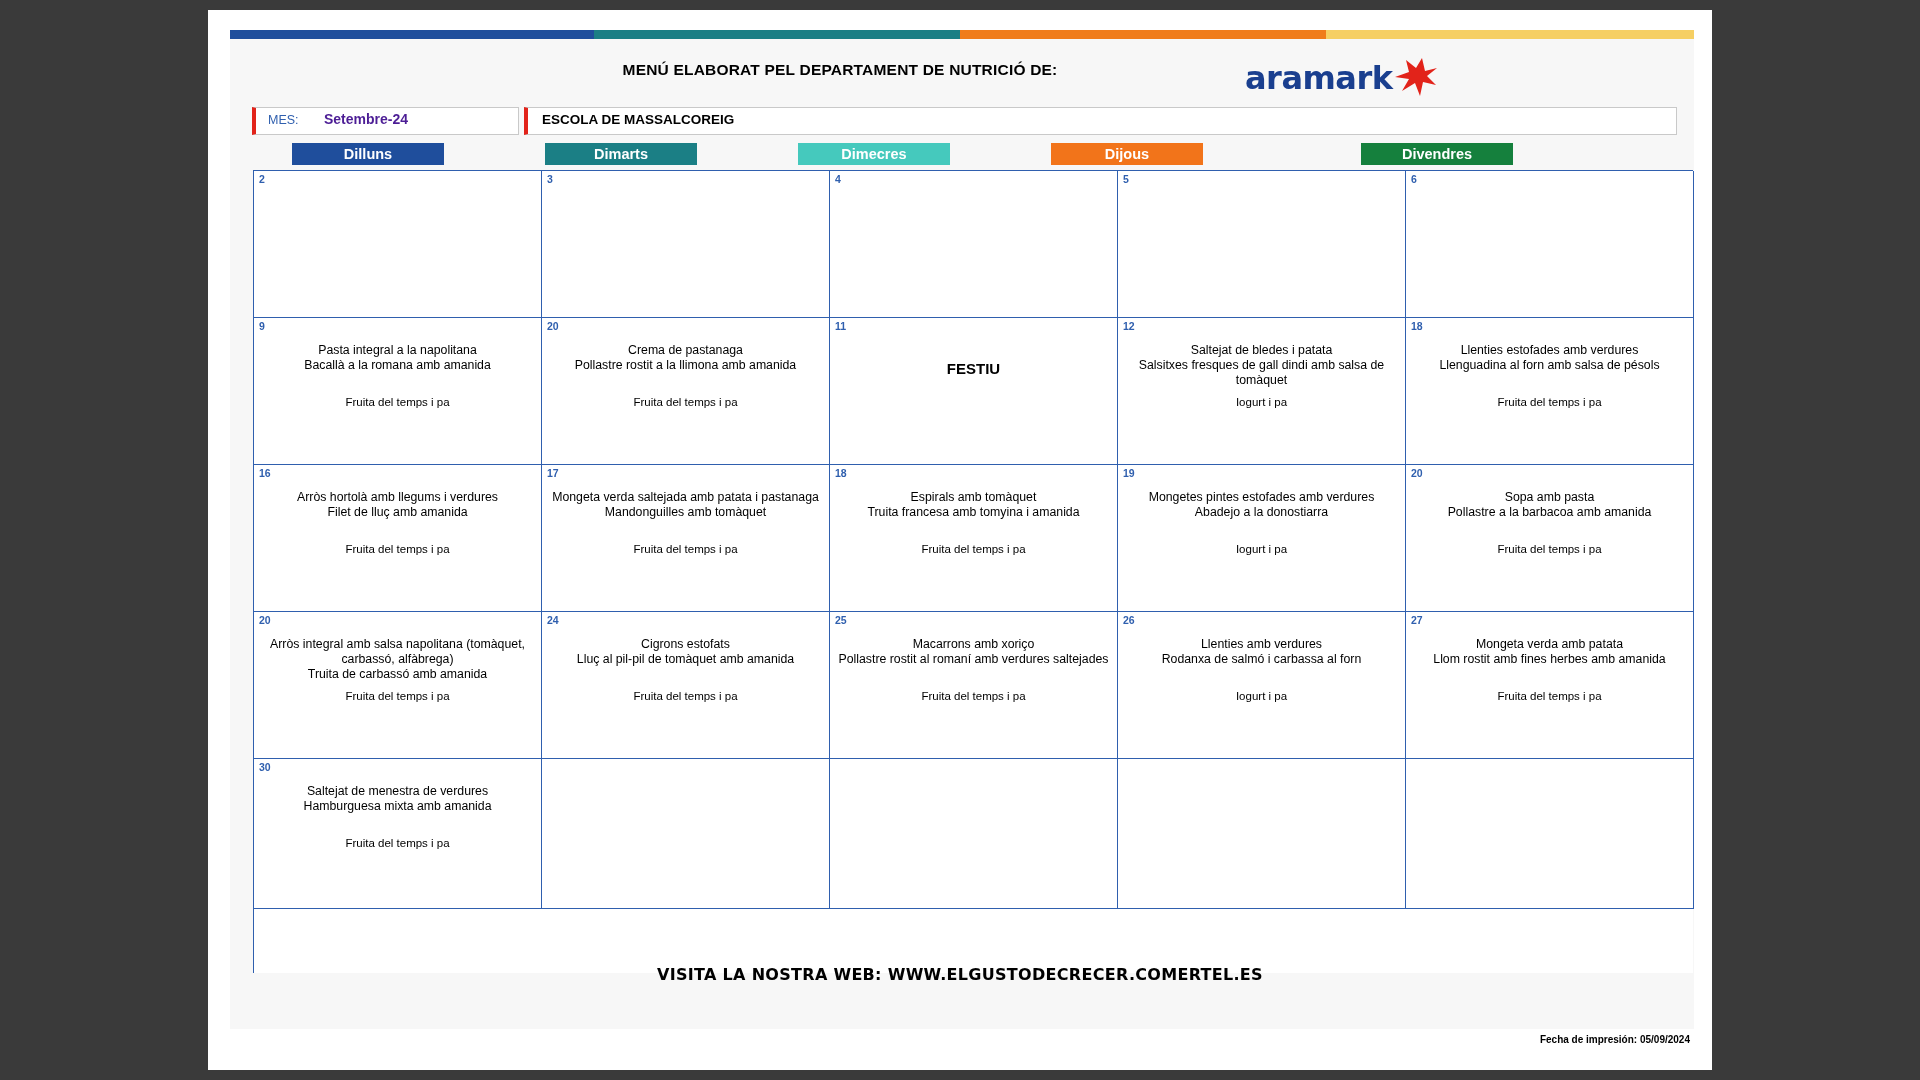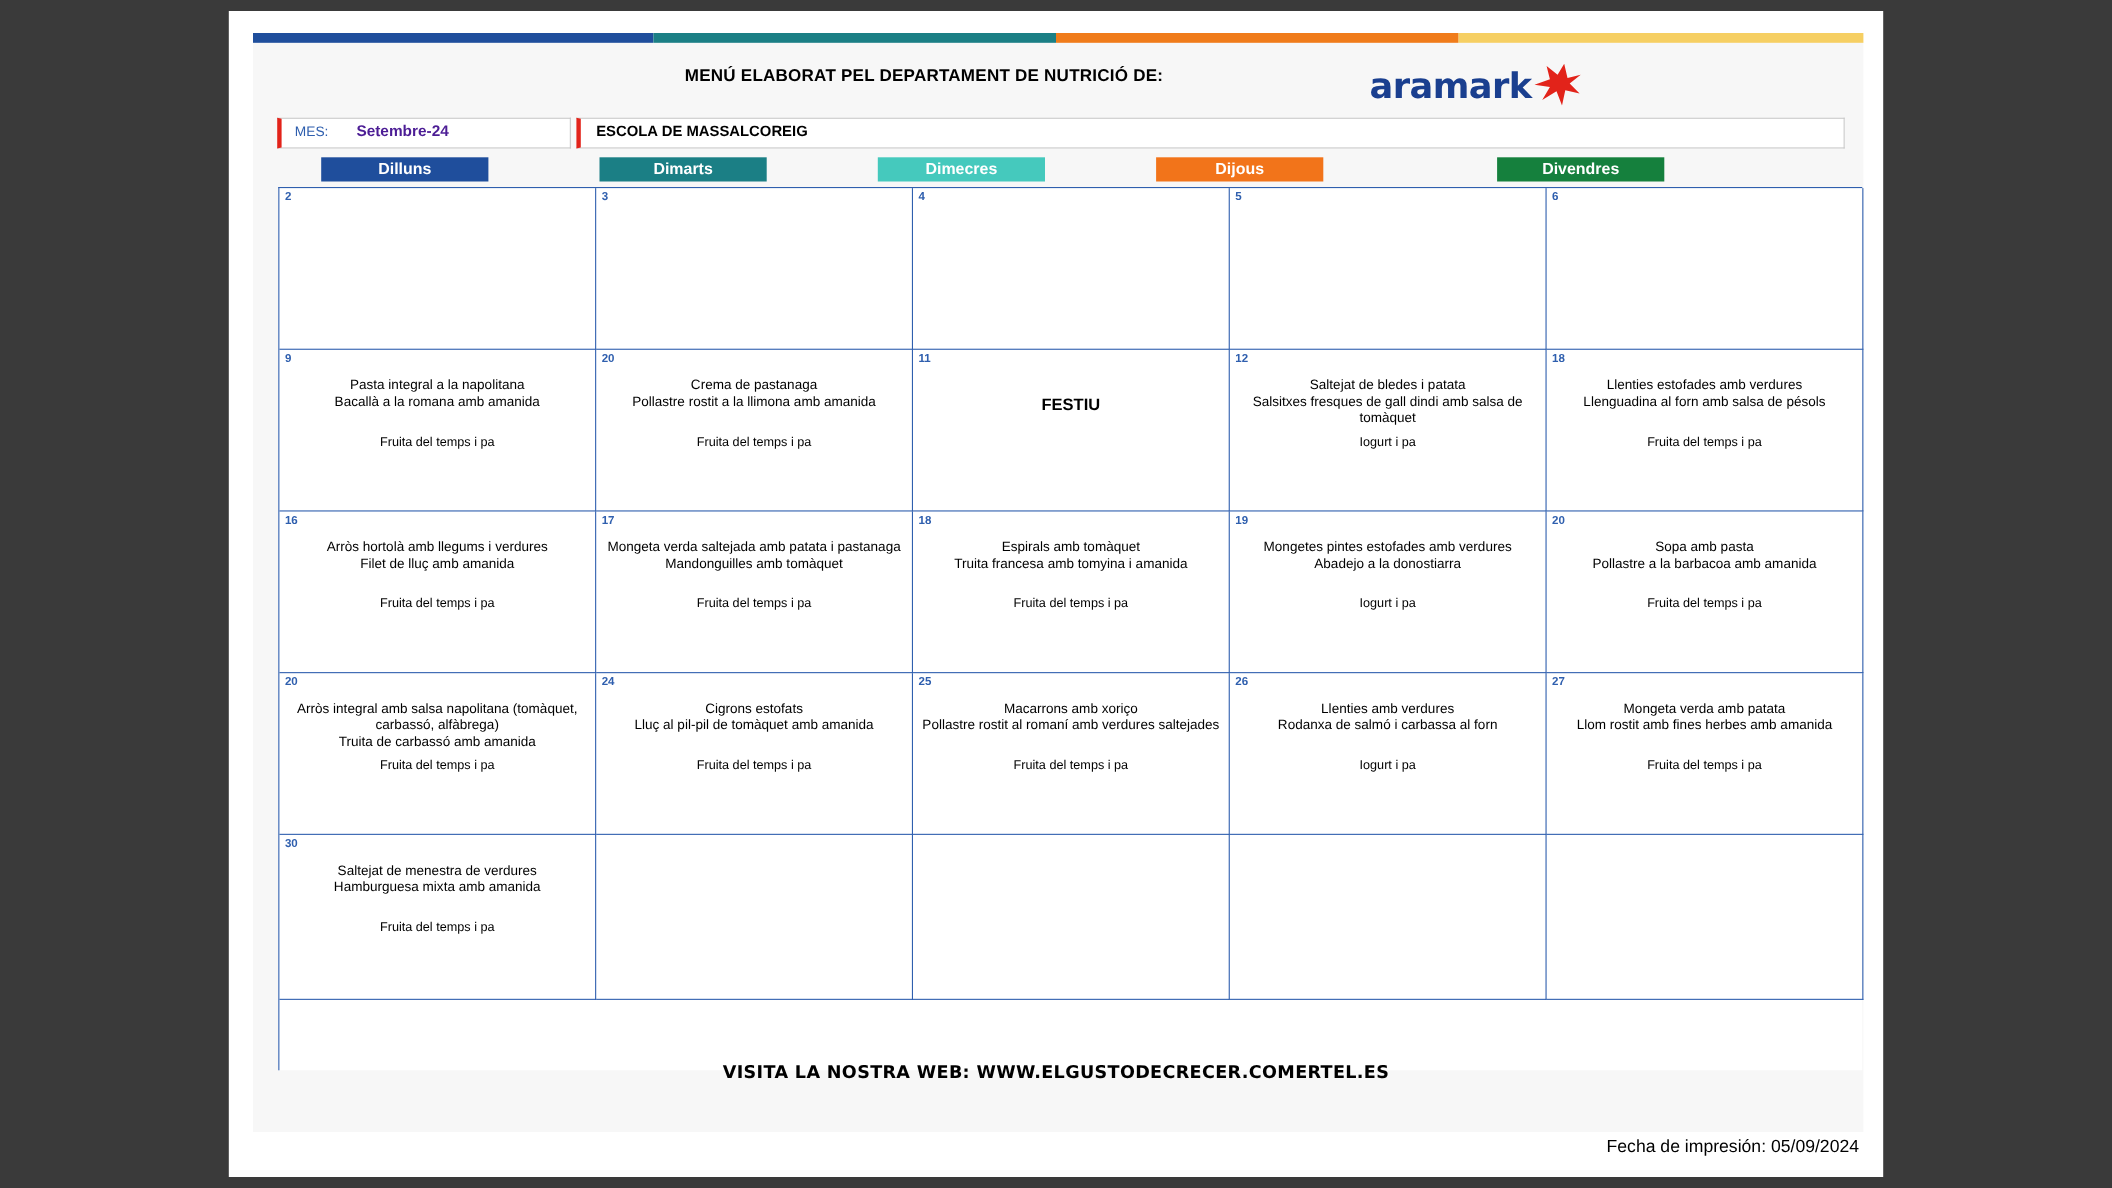--- a/index.html
+++ b/index.html
@@ -223,23 +223,23 @@
     font-size: 16px;
     font-weight: bold;
     color: #000;
     letter-spacing: 0.3px;
     font-family: "DejaVu Sans", sans-serif;
   }
   .printdate {
     position: absolute;
     right: 22px;
     top: 1024px;
-    font-size: 16px;
-    color: #000;
-    font-weight: normal;
+    font-size: 10px;
+    color: #000;
+    font-weight: bold;
   }
 </style>
 </head>
 <body>
 
 <div id="page">
 
   <div class="topbar">
     <div class="tb1"></div>
     <div class="tb2"></div>

